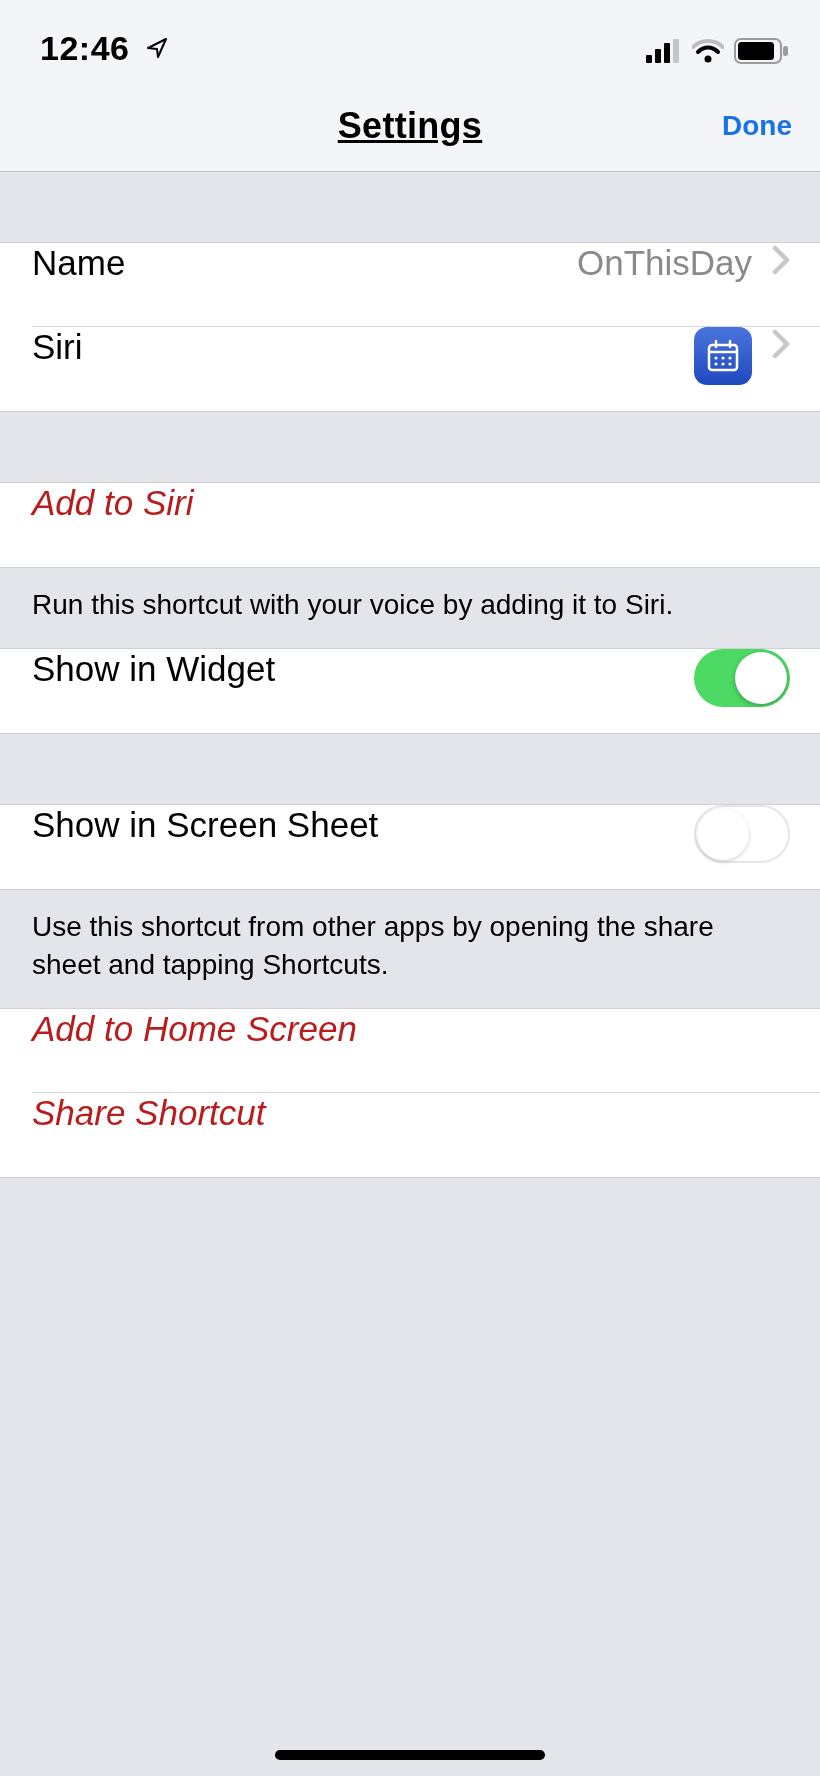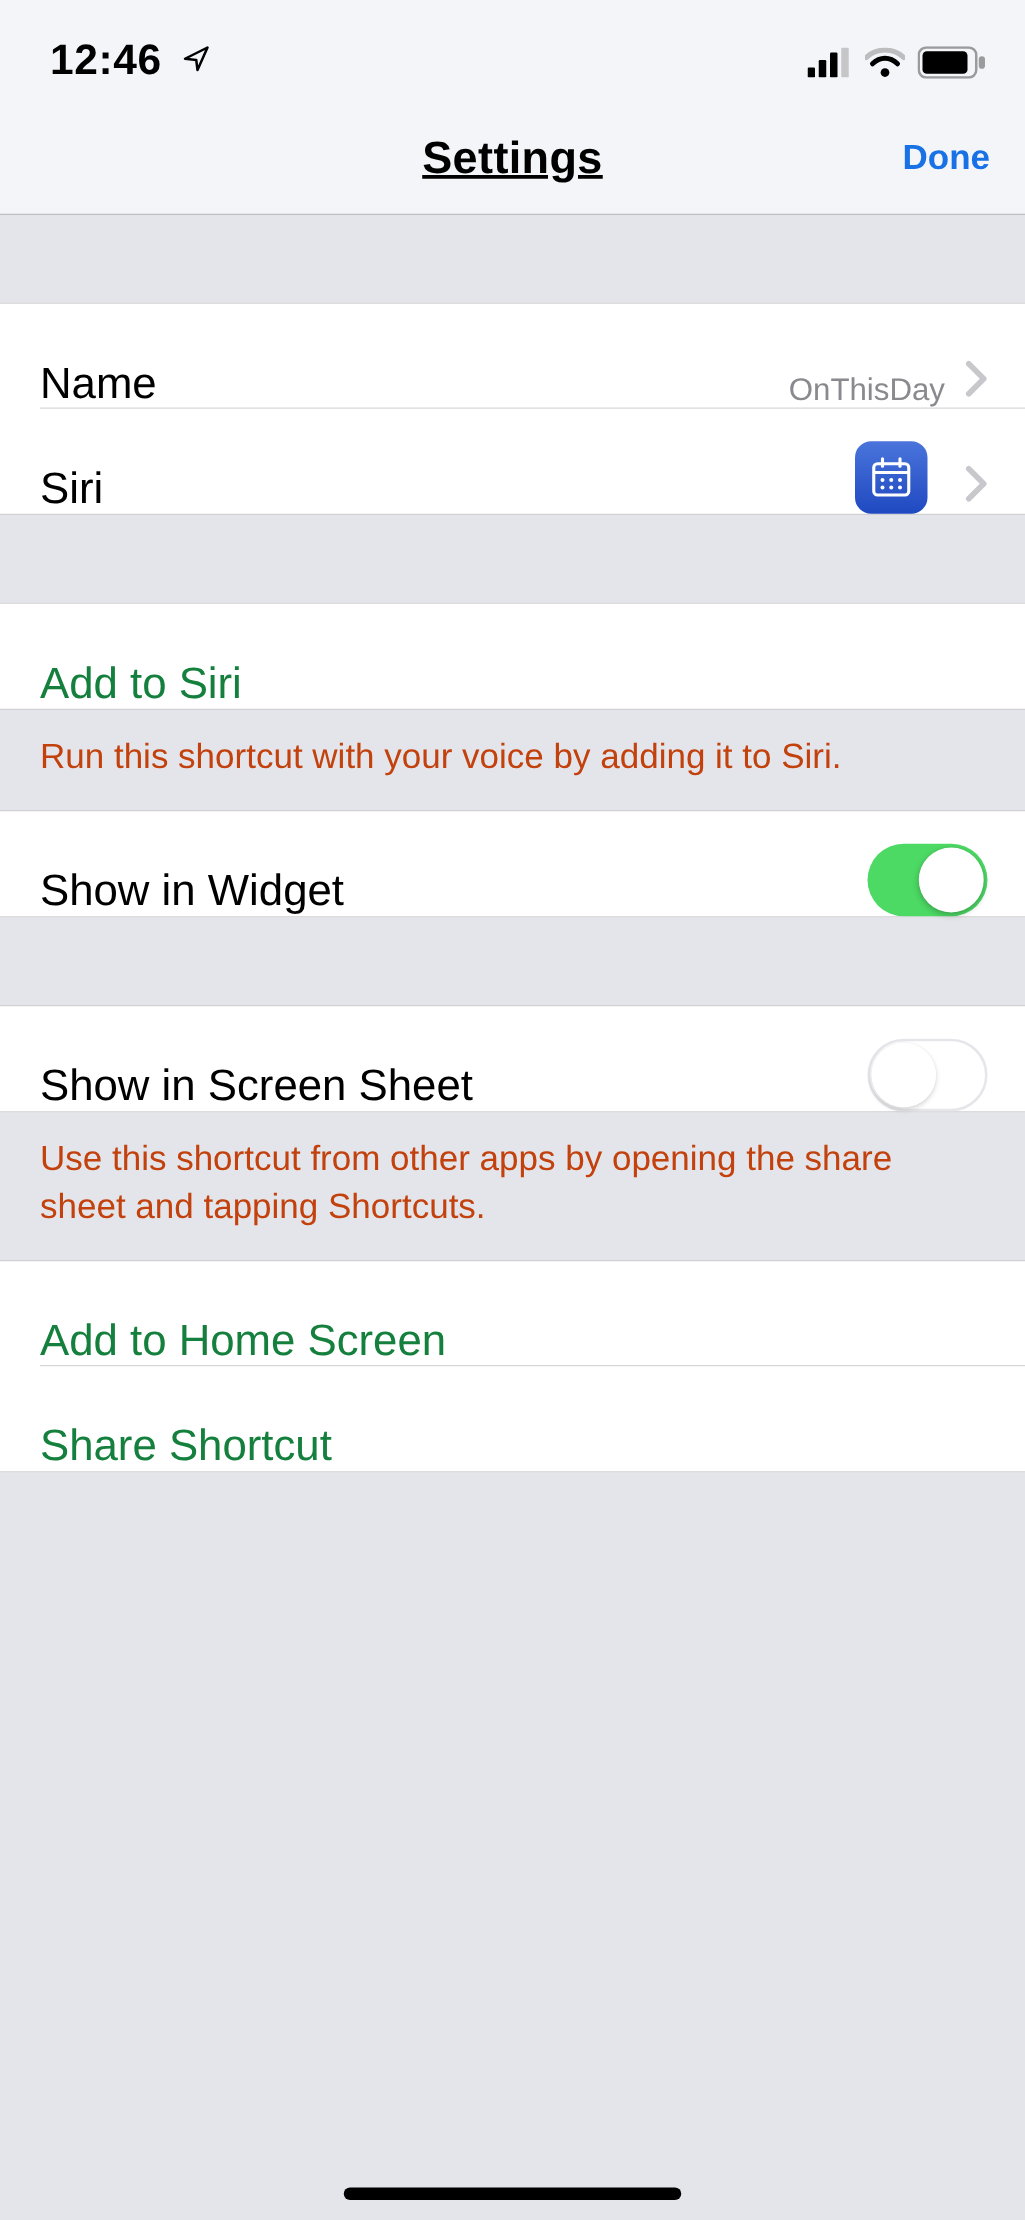--- a/index.html
+++ b/index.html
@@ -78,56 +78,57 @@
     height: 70px;
   }
   .group {
     background: #ffffff;
     border-top: 1px solid #d1d1d5;
     border-bottom: 1px solid #d1d1d5;
   }
   .row {
     min-height: 84px;
     display: flex;
-    align-items: flex-end;
+    align-items: flex-start;
     padding: 0 30px 0 32px;
     font-size: 35px;
     position: relative;
-    gap: 10px;
   }
   .row-sep {
     position: absolute;
     left: 32px;
     right: 0;
     bottom: 0;
     height: 1px;
     background: #d7d7db;
   }
   .row-label {
     flex: 0 0 auto;
     color: #000;
     font-weight: 400;
   }
   .row-label.link {
-    color: #15803d;
+    color: #b91c1c;
+    font-style: italic;
   }
   .row-spacer {
     flex: 1 1 auto;
   }
   .row-value {
     color: #8a8a8e;
-    font-size: 25px;
+    font-size: 35px;
+    margin-right: 14px;
   }
   .chevron {
     flex: 0 0 auto;
     margin-left: 6px;
   }
 
   .footer-text {
-    color: #c2410c;
+    color: #000000;
     font-size: 28px;
     line-height: 38px;
     padding: 18px 32px 24px 32px;
   }
 
   
   .icon-tile {
     width: 58px;
     height: 58px;
     border-radius: 13px;

